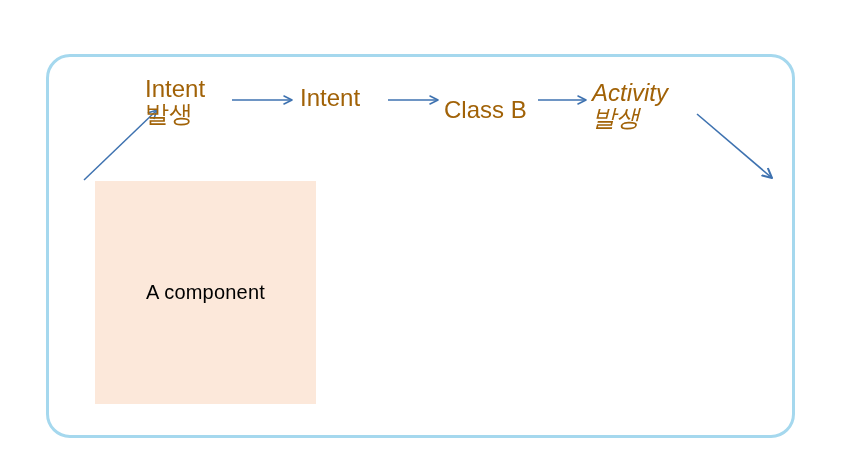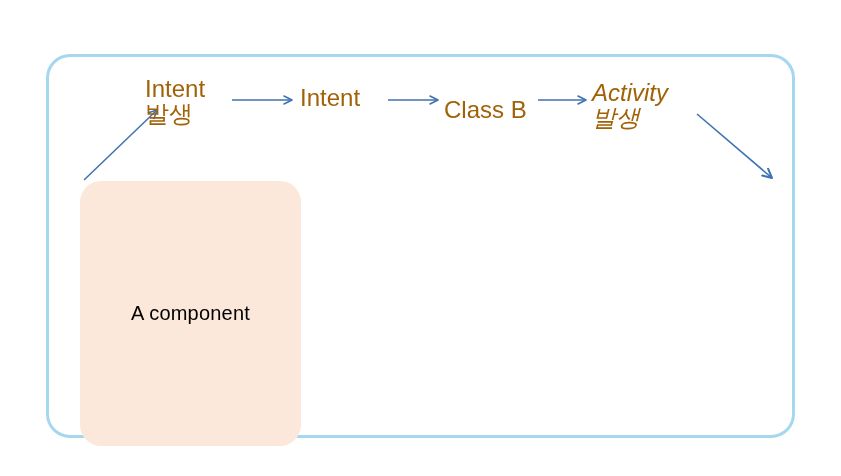--- a/index.html
+++ b/index.html
@@ -32,25 +32,24 @@
   }
   
   .component-box {
     position: absolute;
     background: #fce8da;
     display: flex;
     align-items: center;
     justify-content: center;
   }
   #box-a {
-    left: 80px;
+    left: 95px;
     top: 181px;
     width: 221px;
-    height: 265px;
-    border-radius: 21px;
+    height: 223px;
   }
   #box-b {
     left: 546px;
     top: 179px;
     width: 225px;
     height: 225px;
   }
   .component-label {
     font-size: 20px;
     color: #000000;

